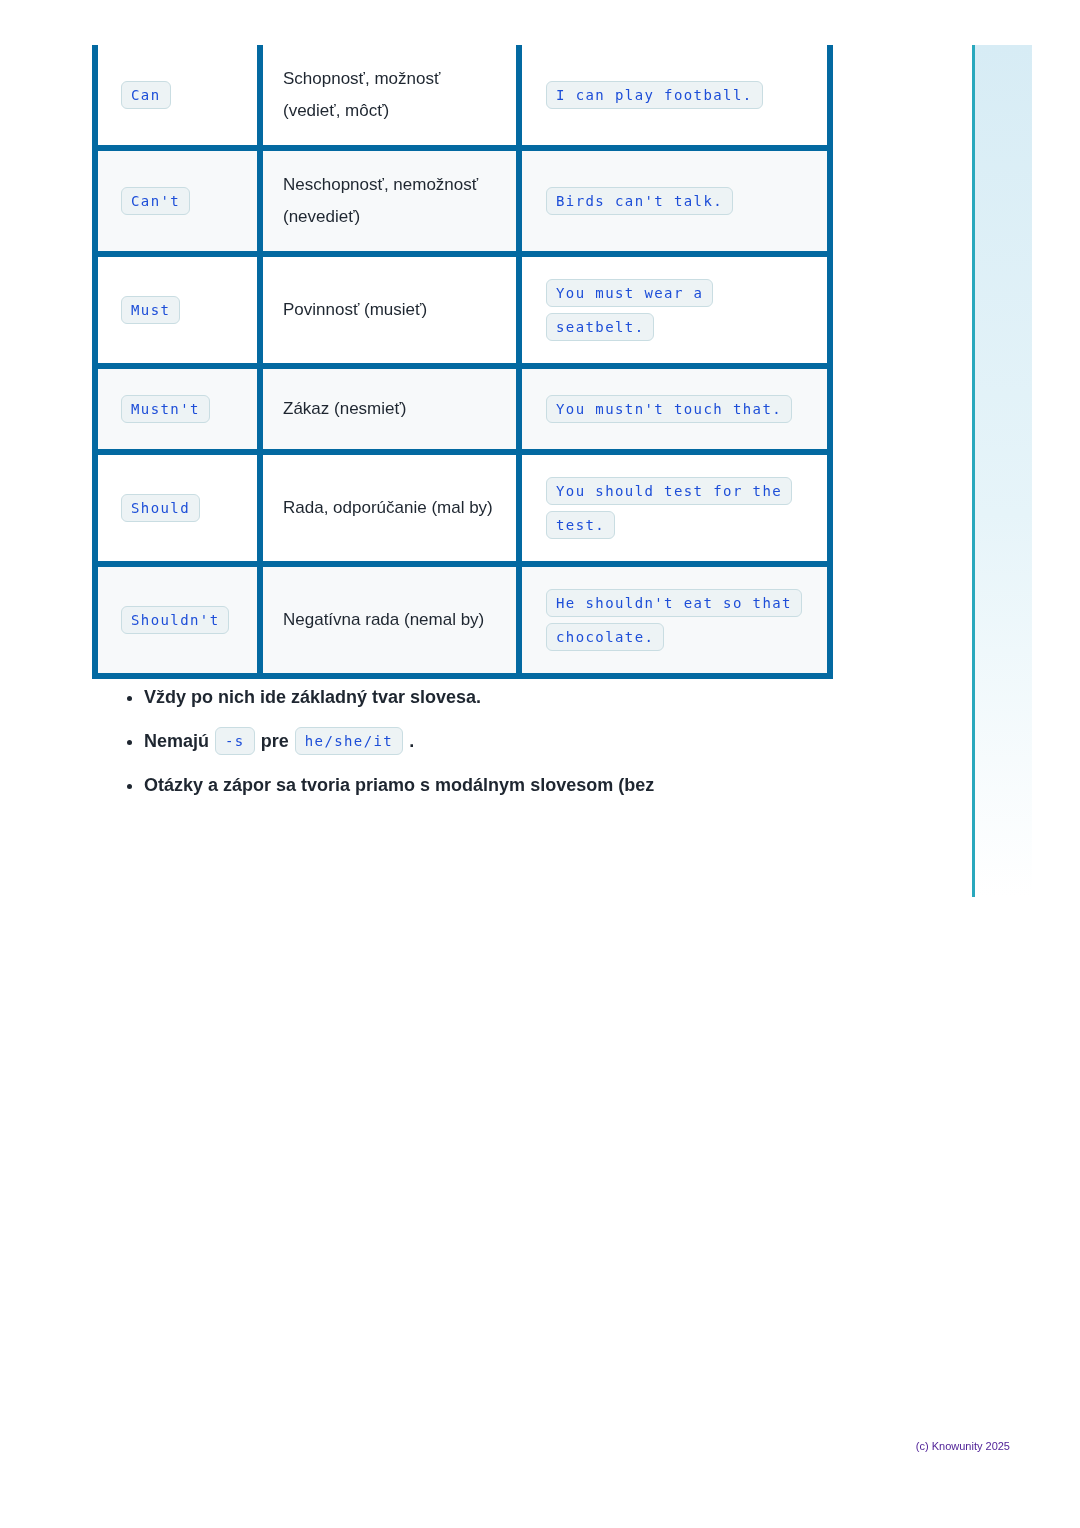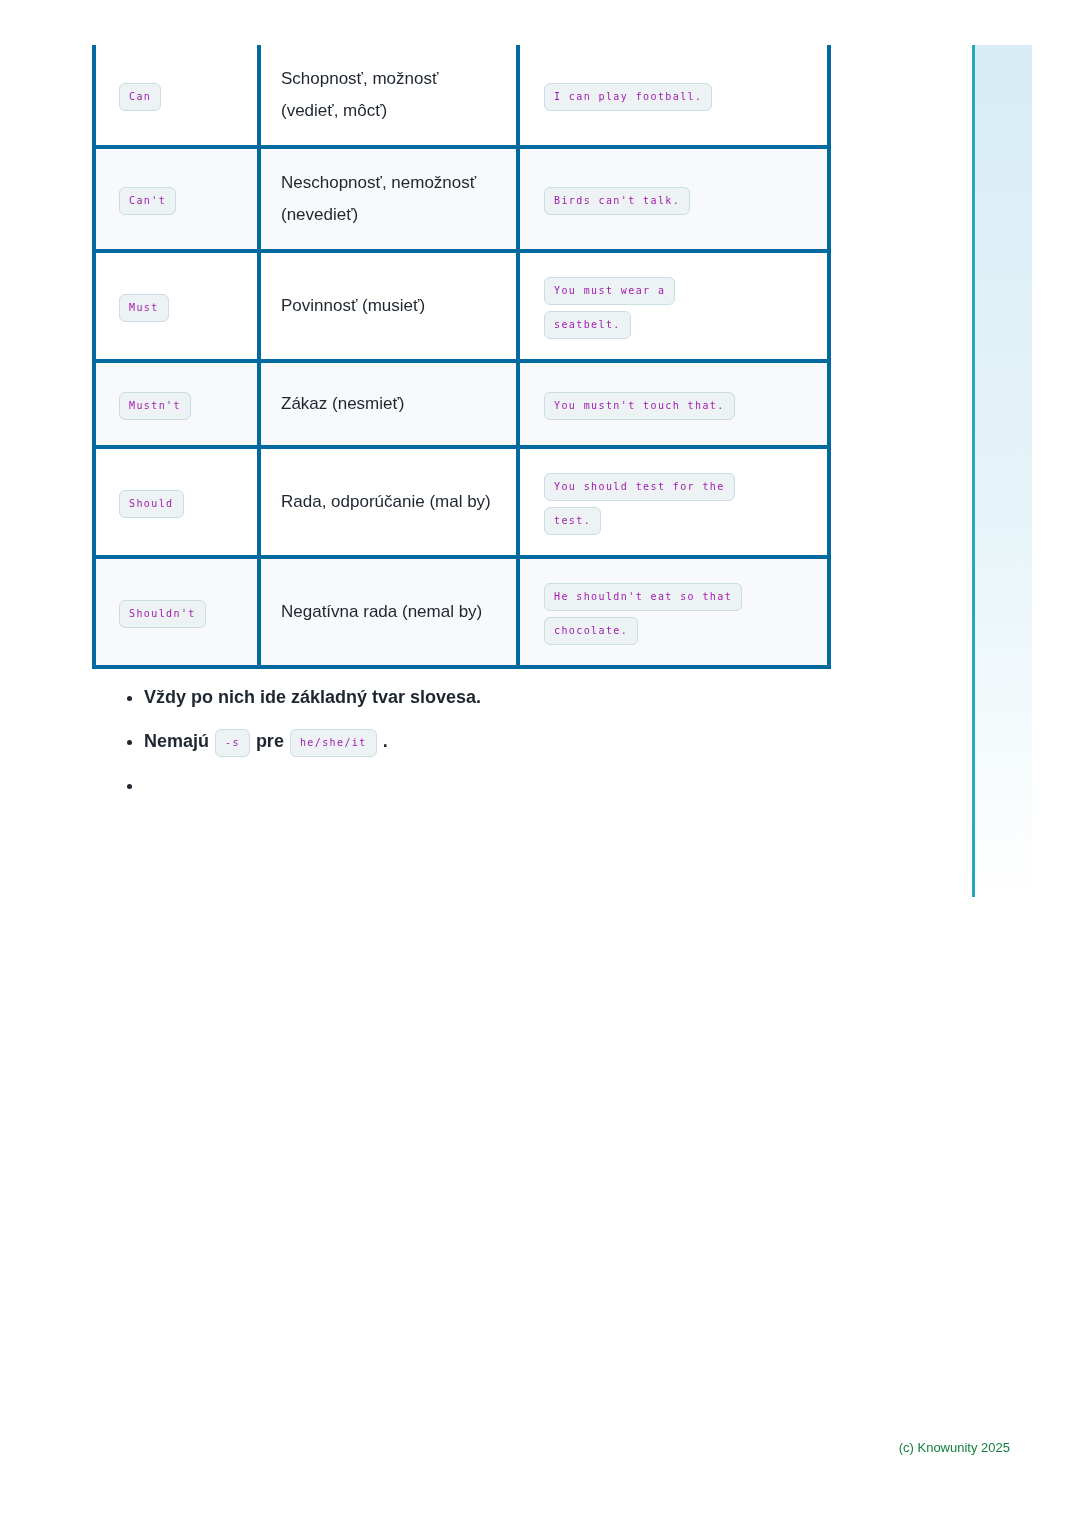--- a/index.html
+++ b/index.html
@@ -15,21 +15,21 @@
 
   
   table.modal-table {
     position:absolute;
     left:92px; top:45px;
     width:735px;
     border-collapse:collapse;
     table-layout:fixed;
   }
   table.modal-table td {
-    border:4px solid #0369a1;
+    border:6px solid #0369a1;
     vertical-align:middle;
     font-size:17px;
     line-height:32px;
     color:#1e2630;
     background:#ffffff;
   }
   table.modal-table tr:first-child td { border-top:none; }
   table.modal-table tr:nth-child(even) td { background:#f7f9fa; }
   td.col-modal   { width:165px; padding:18px 10px 18px 23px; }
   td.col-meaning { width:259px; padding:18px 20px; }
@@ -42,24 +42,24 @@
   tr.row-6 { height:100px; }
 
   
   code.badge {
     display:inline-block;
     background:#edf3f5;
     border:1px solid #c9dde2;
     border-radius:6px;
     padding:3px 9px;
     font-family:"DejaVu Sans Mono","Liberation Mono",monospace;
-    font-size:10px;
+    font-size:14px;
     letter-spacing:1.4px;
     line-height:20px;
-    color:#a21caf;
+    color:#1d4ed8;
     white-space:nowrap;
   }
   code.badge:empty { display:none; }
   .example-line { margin:2px 0; }
   .example-line:empty { display:none; }
 
   
   ul.notes {
     position:absolute;
     left:96px; top:680px;
@@ -85,22 +85,22 @@
     left:972px; top:45px;
     width:60px; height:852px;
     border-left:3px solid #29a8bd;
     background:linear-gradient(to bottom, #d7ecf5 0%, #e6f4f9 55%, rgba(255,255,255,0) 100%);
   }
 
   
   .footer {
     position:absolute;
     right:70px; top:1440px;
-    font-size:13px;
-    color:#15803d;
+    font-size:11px;
+    color:#4c1d95;
   }
 </style>
 </head>
 <body>
 
 <table class="modal-table">
   <tbody>
     <tr class="row-1">
       <td class="col-modal"><code class="badge">Can</code></td>
       <td class="col-meaning">Schopnosť, možnosť (vedieť, môcť)</td>
@@ -153,18 +153,19 @@
 </table>
 
 <ul class="notes">
   <li>
     <span>Vždy po nich ide základný tvar slovesa.</span>
   </li>
   <li>
     <span>Nemajú</span><code class="badge">-s</code><span>pre</span><code class="badge">he/she/it</code><span>.</span>
   </li>
   <li>
+    <span>Otázky a zápor sa tvoria priamo s modálnym slovesom (bez</span>
   </li>
 </ul>
 
 <div class="page-edge"></div>
 
 <div class="footer">(c) Knowunity 2025</div>
 
 </body></html>

